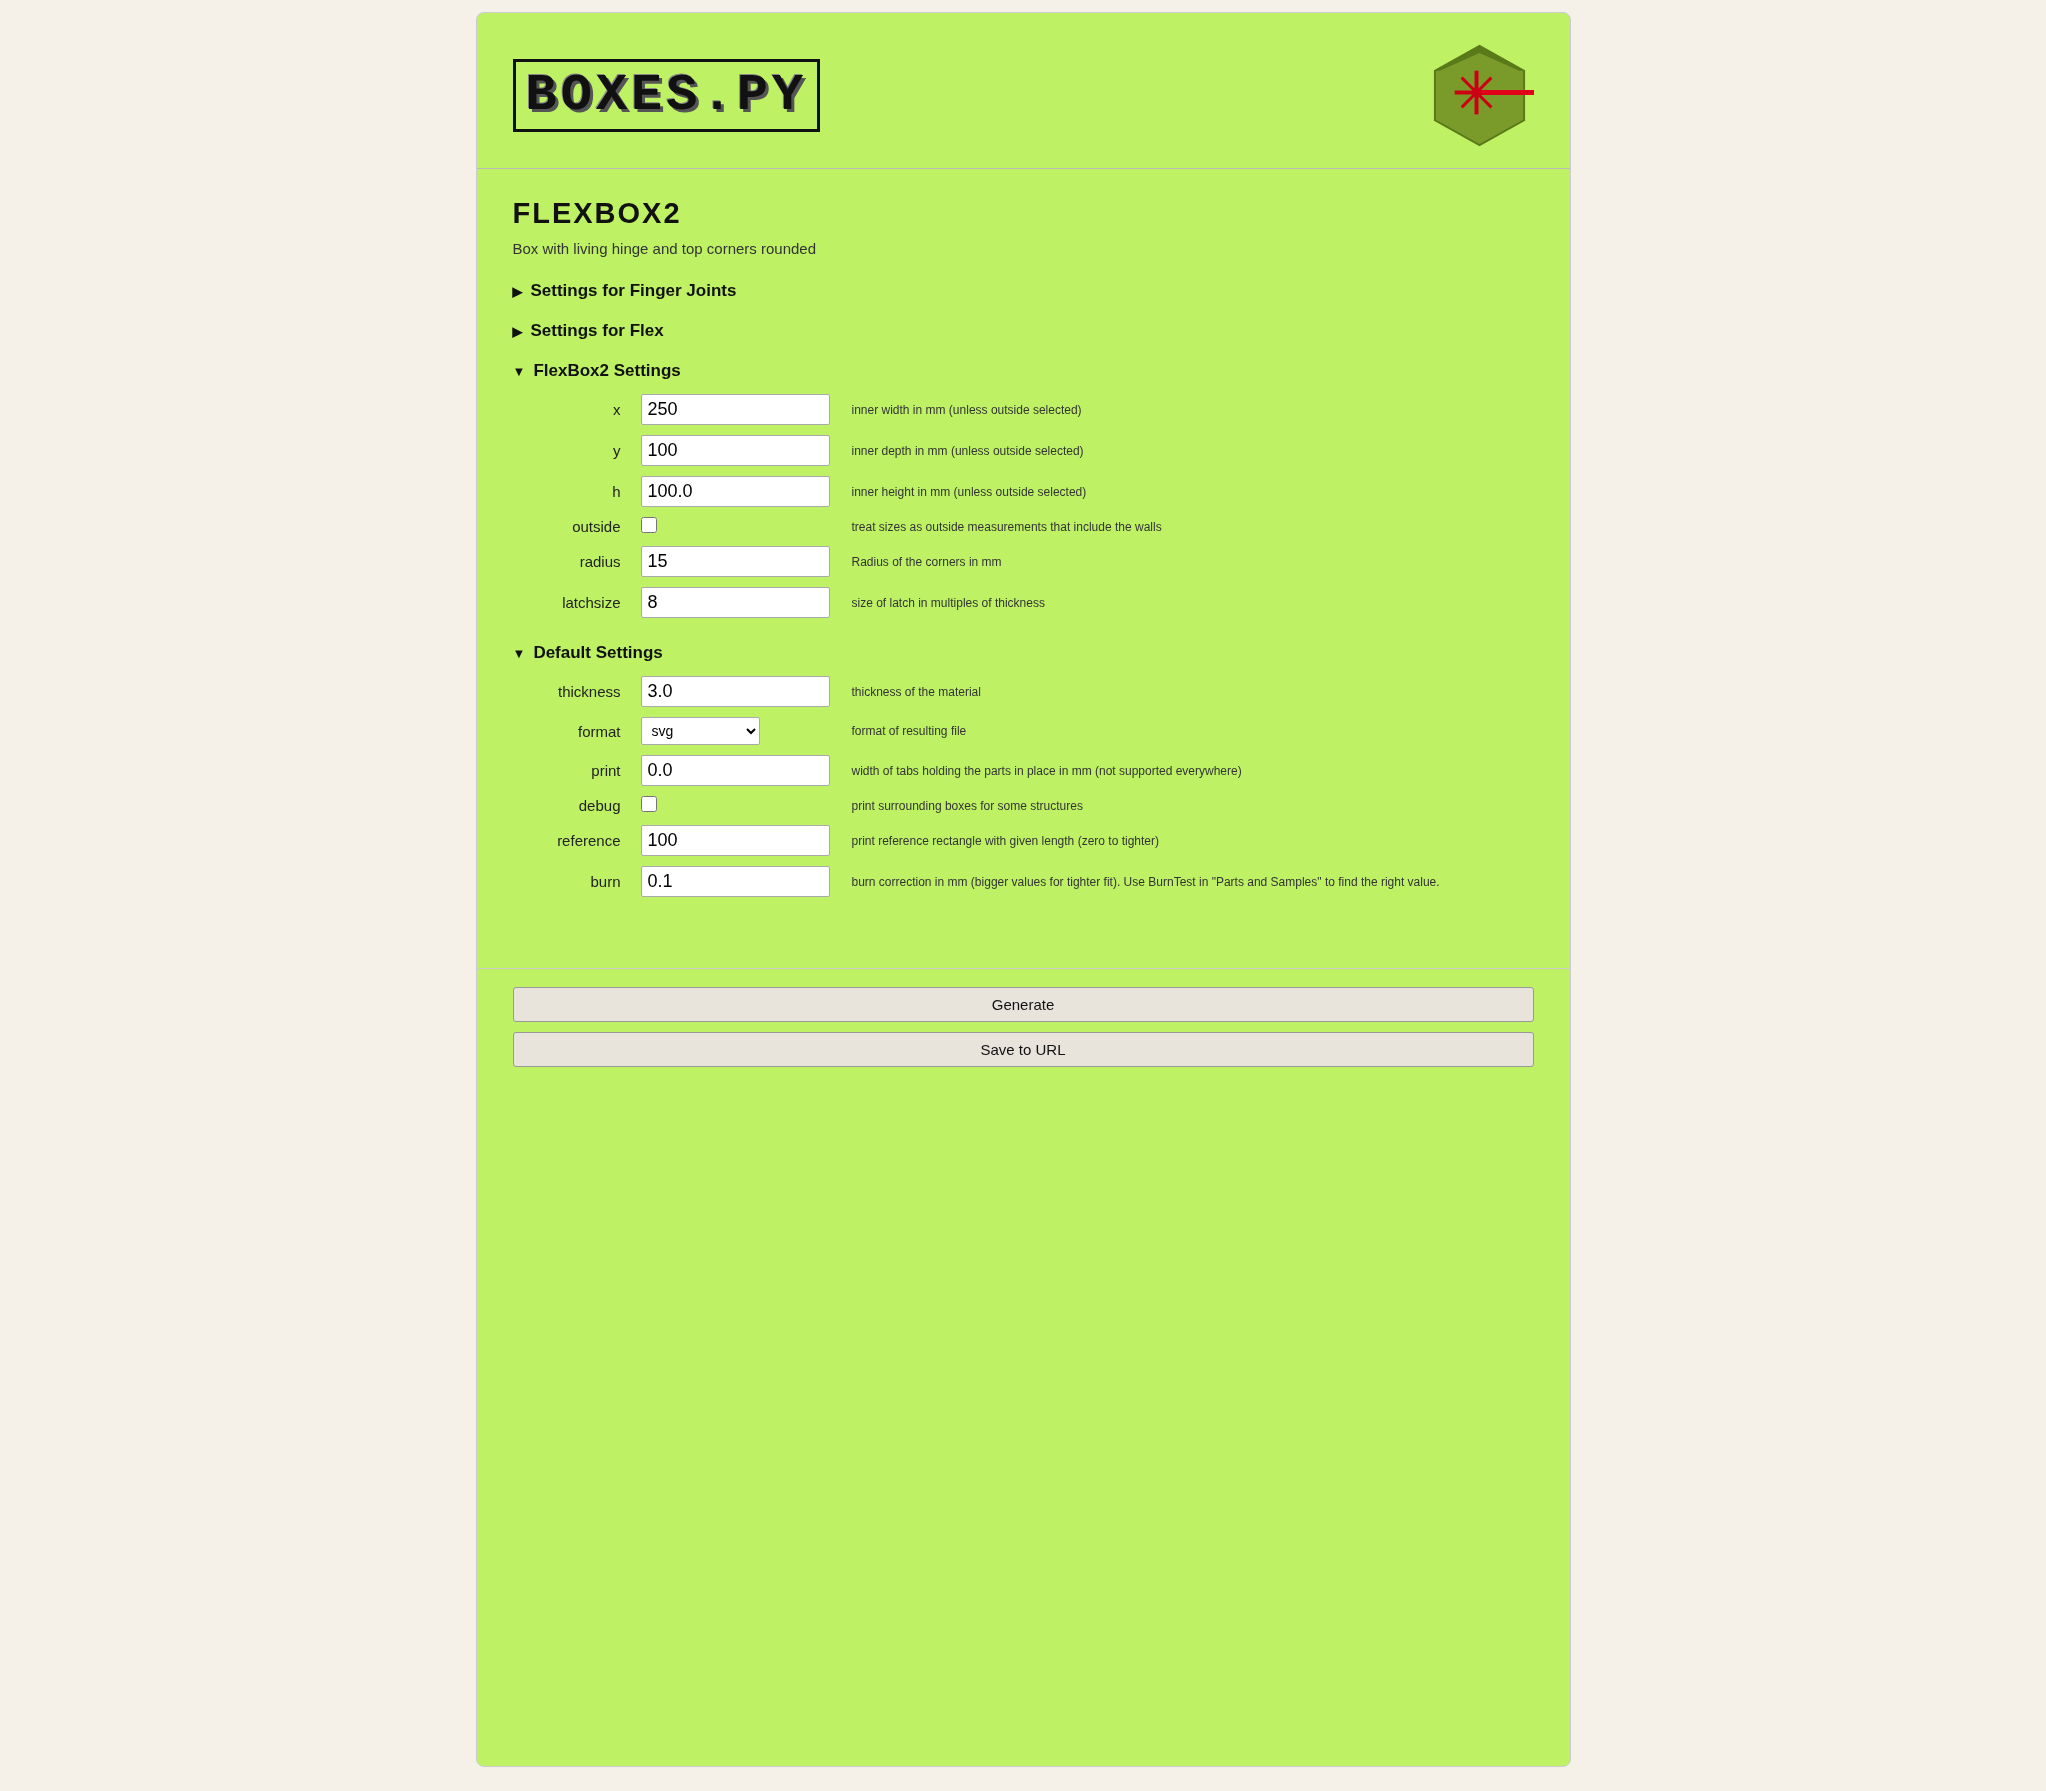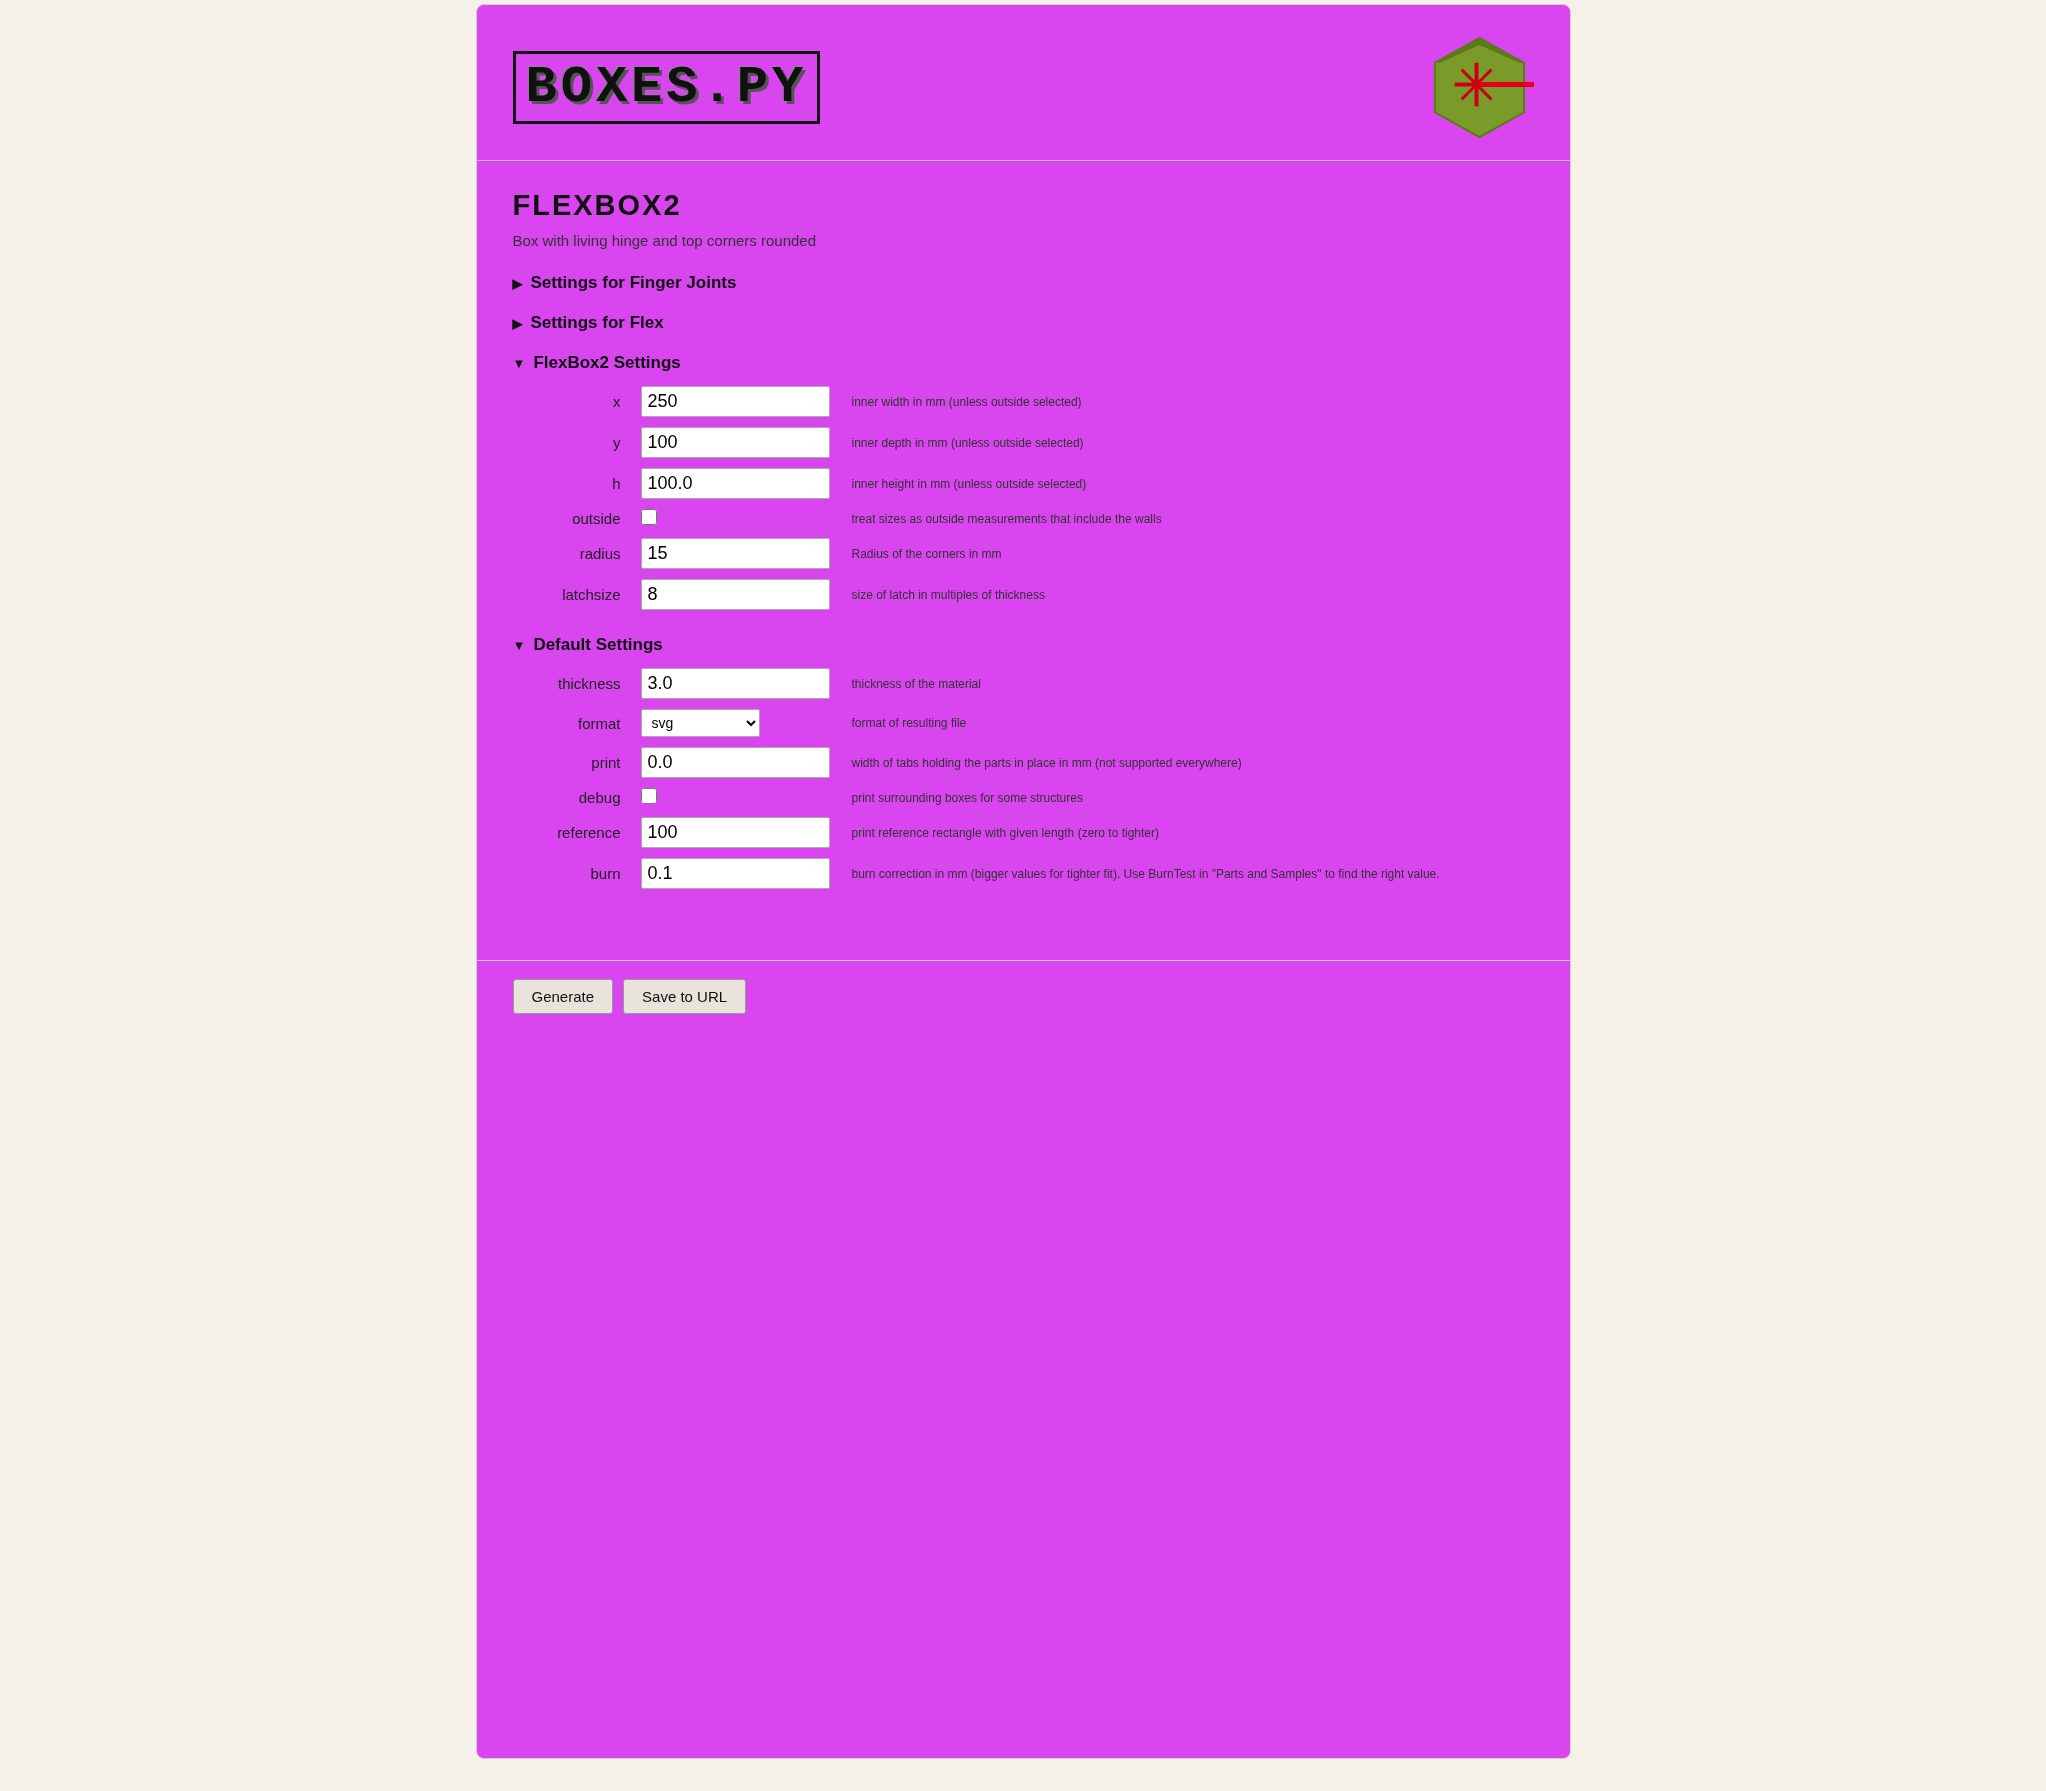--- a/index.html
+++ b/index.html
@@ -7,22 +7,22 @@
     body {
       background: #f5f0e8;
       font-family: Arial, Helvetica, sans-serif;
       font-size: 15px;
       color: #222;
       min-height: 100vh;
     }
 
     .page-wrapper {
       max-width: 1095px;
-      margin: 4px auto;
-      background: #d946ef;
+      margin: 12px auto;
+      background: #bef264;
       border: 1px solid #ccc;
       border-radius: 8px;
       padding: 0 0 20px 0;
       min-height: 98vh;
     }
 
     
     .header {
       display: flex;
       align-items: center;
@@ -154,20 +154,21 @@
       cursor: pointer;
     }
 
     
     .buttons-row {
       display: flex;
       gap: 10px;
       padding: 18px 36px 0 36px;
       border-top: 1px solid #ccc;
       margin-top: 20px;
+      flex-direction: column;
     }
 
     .btn {
       padding: 8px 18px;
       font-size: 15px;
       border: 1px solid #999;
       border-radius: 3px;
       background: #e8e4dc;
       cursor: pointer;
       color: #111;

